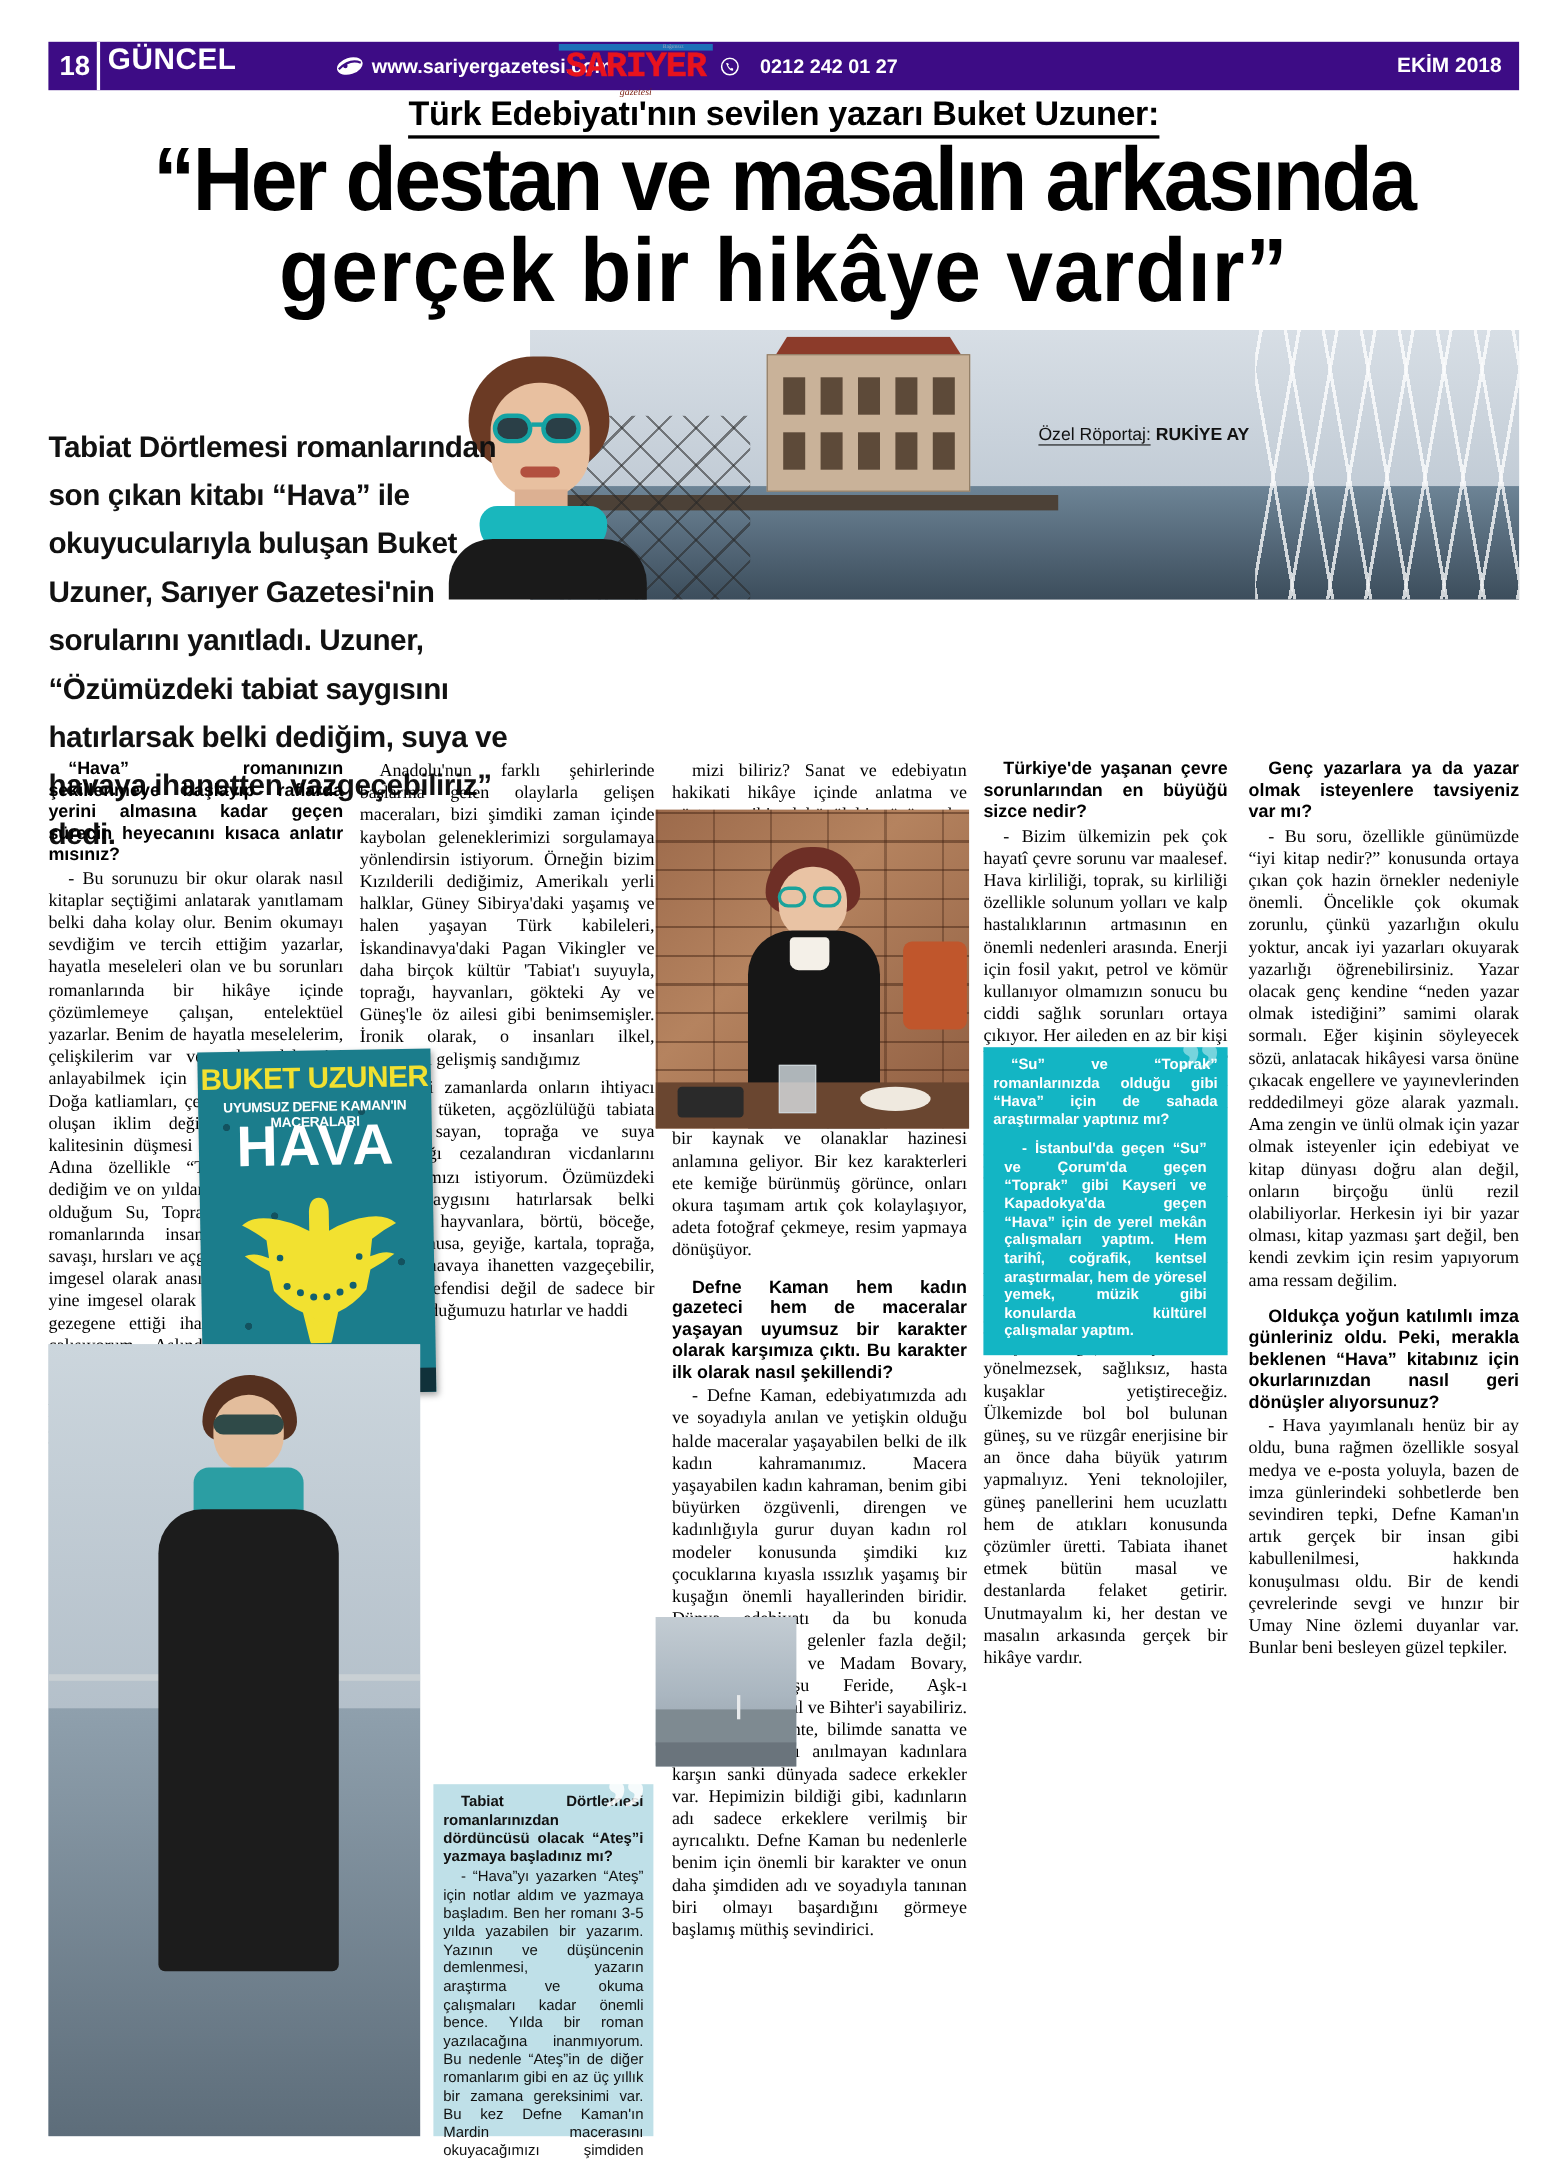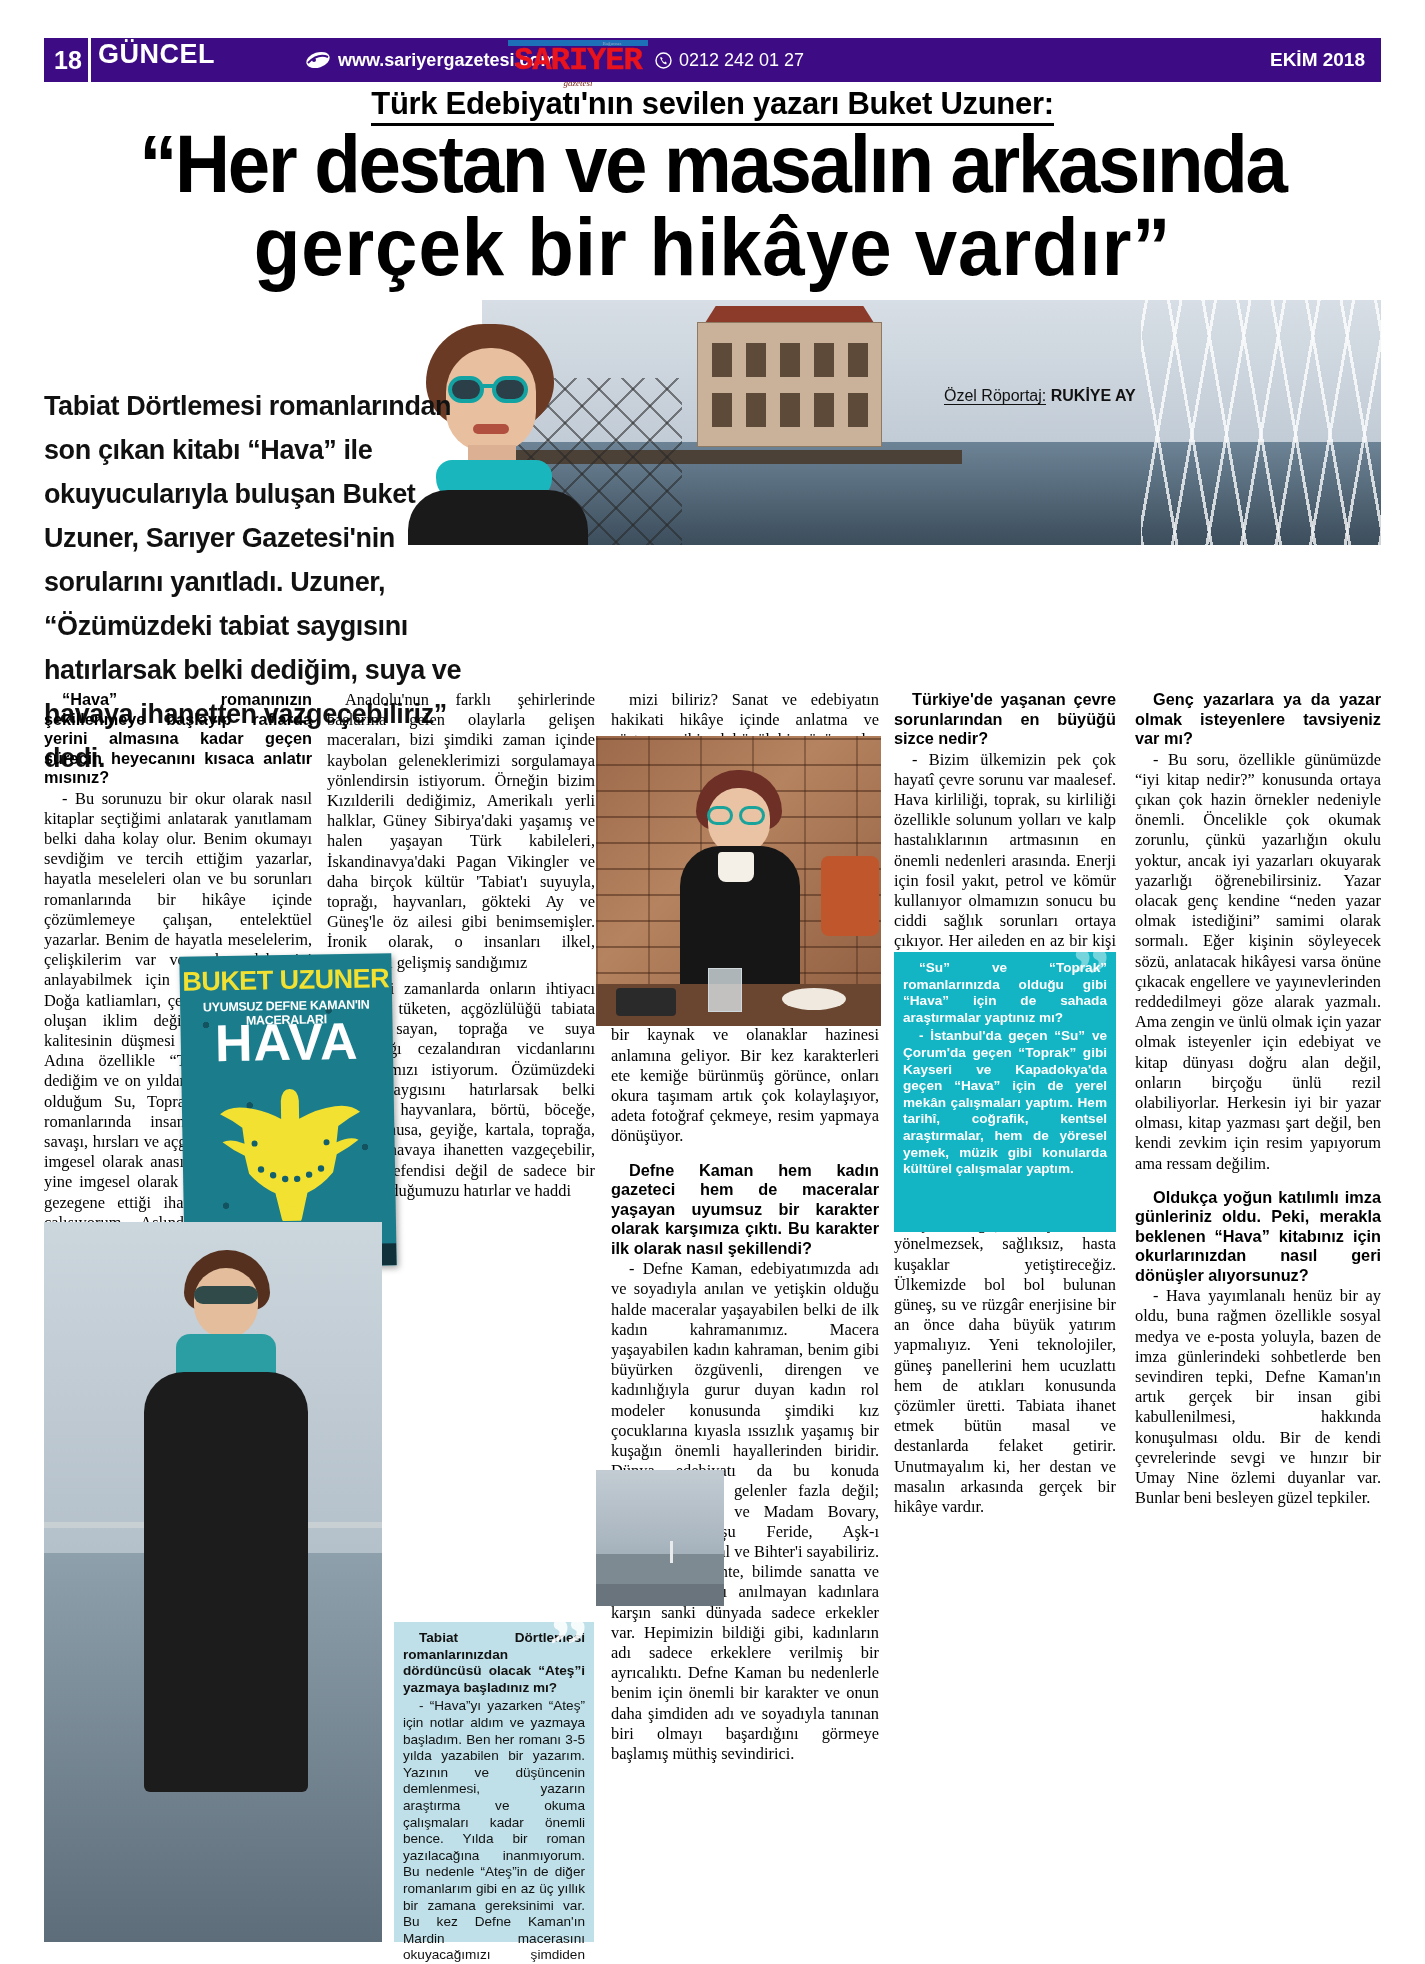--- a/index.html
+++ b/index.html
@@ -54,22 +54,22 @@
     color:#7a1f10; font-size:9px; font-style:italic; text-align:center;
     font-family:"Liberation Serif", serif;
   }
   .mh-logo-tag {
     position:absolute; left:74px; top:1px; width:60px;
     color:#9aa5c0; font-size:5px; text-align:center;
     font-family:"Liberation Serif", serif;
   }
   .mh-phone {
     position:absolute; left:655px; top:0; height:44px;
-    display:flex; align-items:center; gap:7px;
-    color:#ffffff; font-weight:normal; font-size:18px;
+    display:flex; align-items:center; gap:19px;
+    color:#ffffff; font-weight:bold; font-size:18px;
   }
   .mh-phone-ico { width:17px; height:17px; display:block; }
   .mh-date {
     position:absolute; right:60px; top:0; height:44px;
     display:flex; align-items:center;
     color:#ffffff; font-weight:bold; font-size:19px;
   }
 
   
   #kicker {
@@ -286,21 +286,21 @@
     position:absolute;
     font-family:"Liberation Sans", sans-serif;
   }
   #pull-teal {
     left:894px; top:952px; width:222px; height:280px;
     background:#13b5c4; color:#ffffff;
     padding:8px 9px 6px 9px;
     font-size:13.6px; line-height:16.6px; text-align:justify;
   }
   #pull-teal .pq { font-weight:bold; text-indent:16px; margin:0 0 2px 0; }
-  #pull-teal .pa { font-weight:bold; text-indent:16px; margin:0; }
+  #pull-teal .pa { font-weight:bold; text-indent:16px; margin:10px; }
   .quote-glyph {
     position:absolute; right:6px; top:-16px;
     color:rgba(255,255,255,0.42);
     font-size:78px; font-weight:bold; font-family:"Liberation Serif", serif;
     line-height:1;
   }
   #pull-ice {
     left:394px; top:1622px; width:200px; height:320px;
     background:#bfe0e8; color:#111;
     padding:8px 9px 6px 9px;

